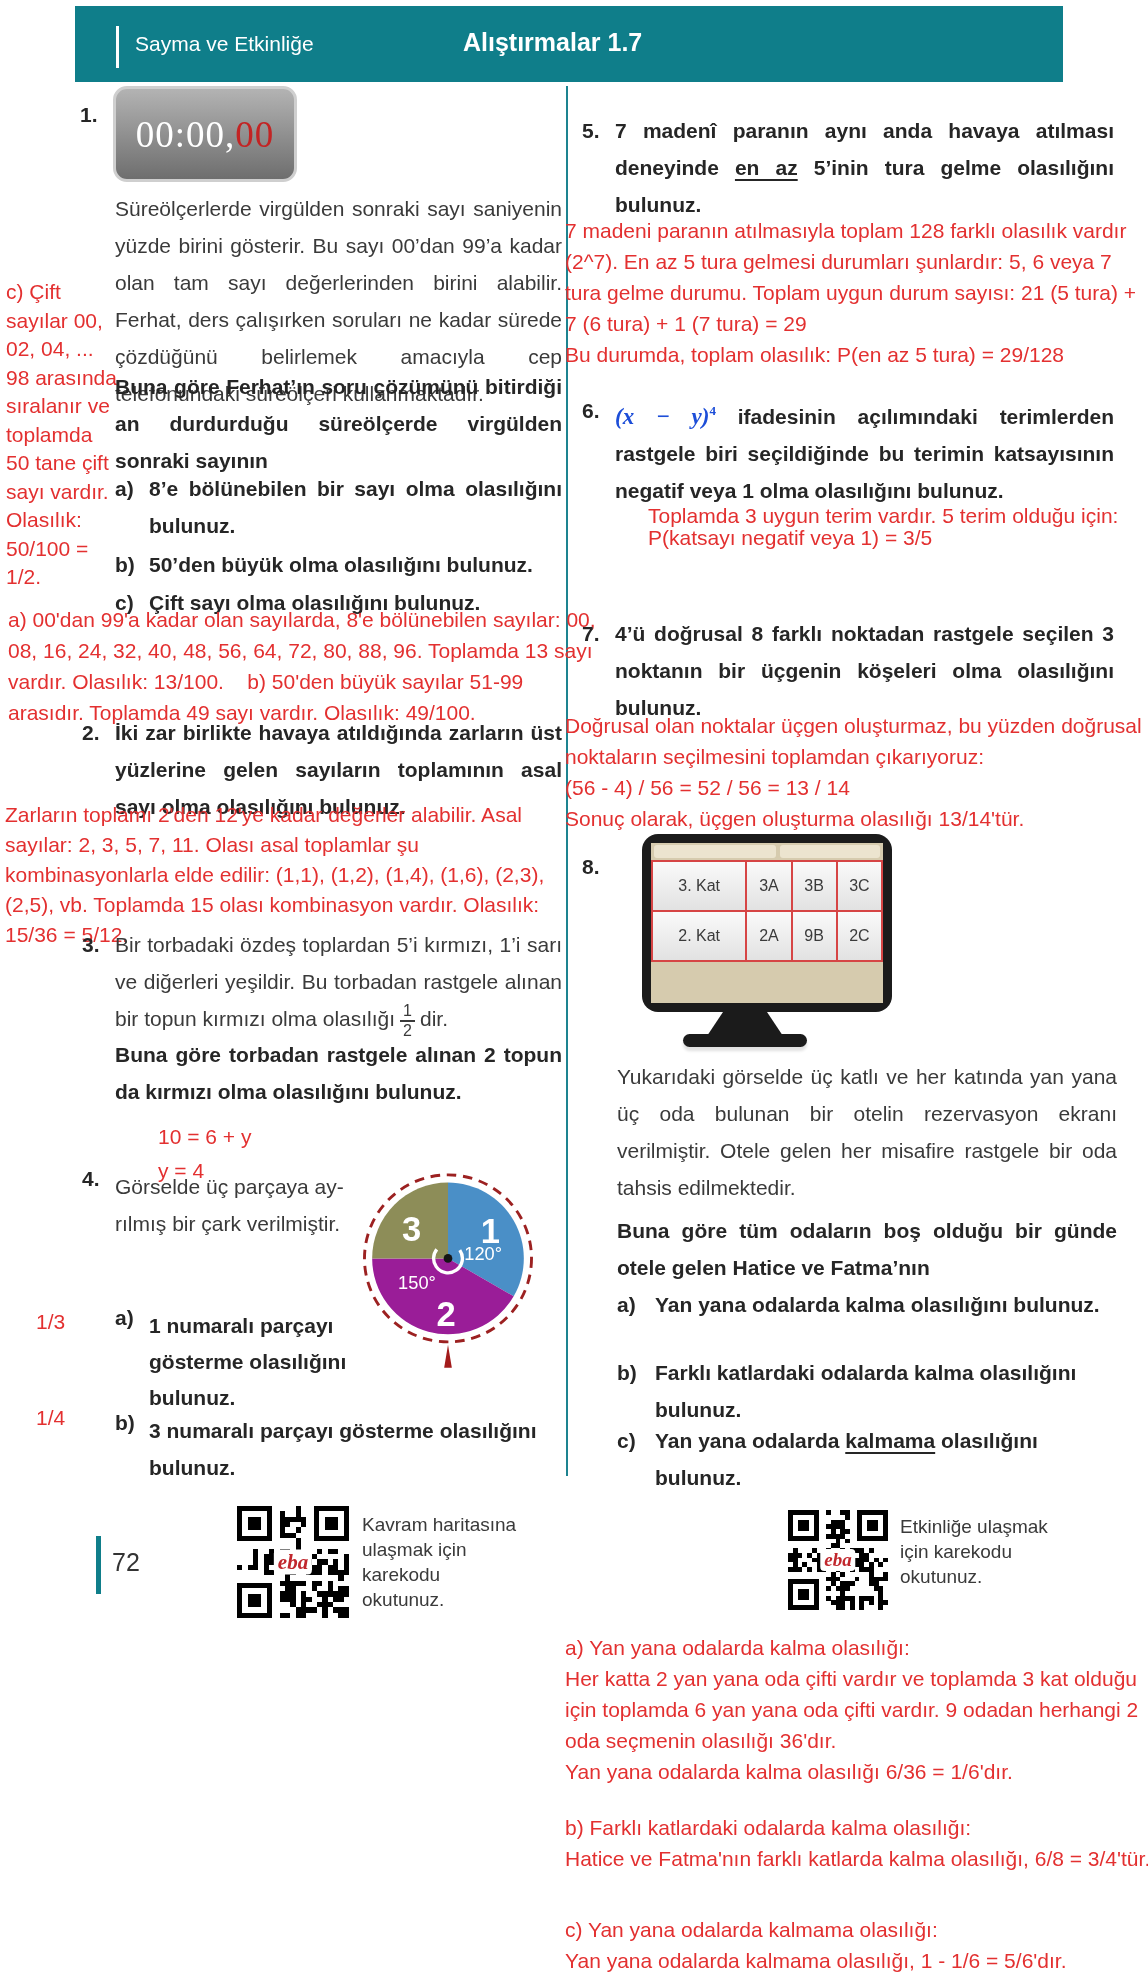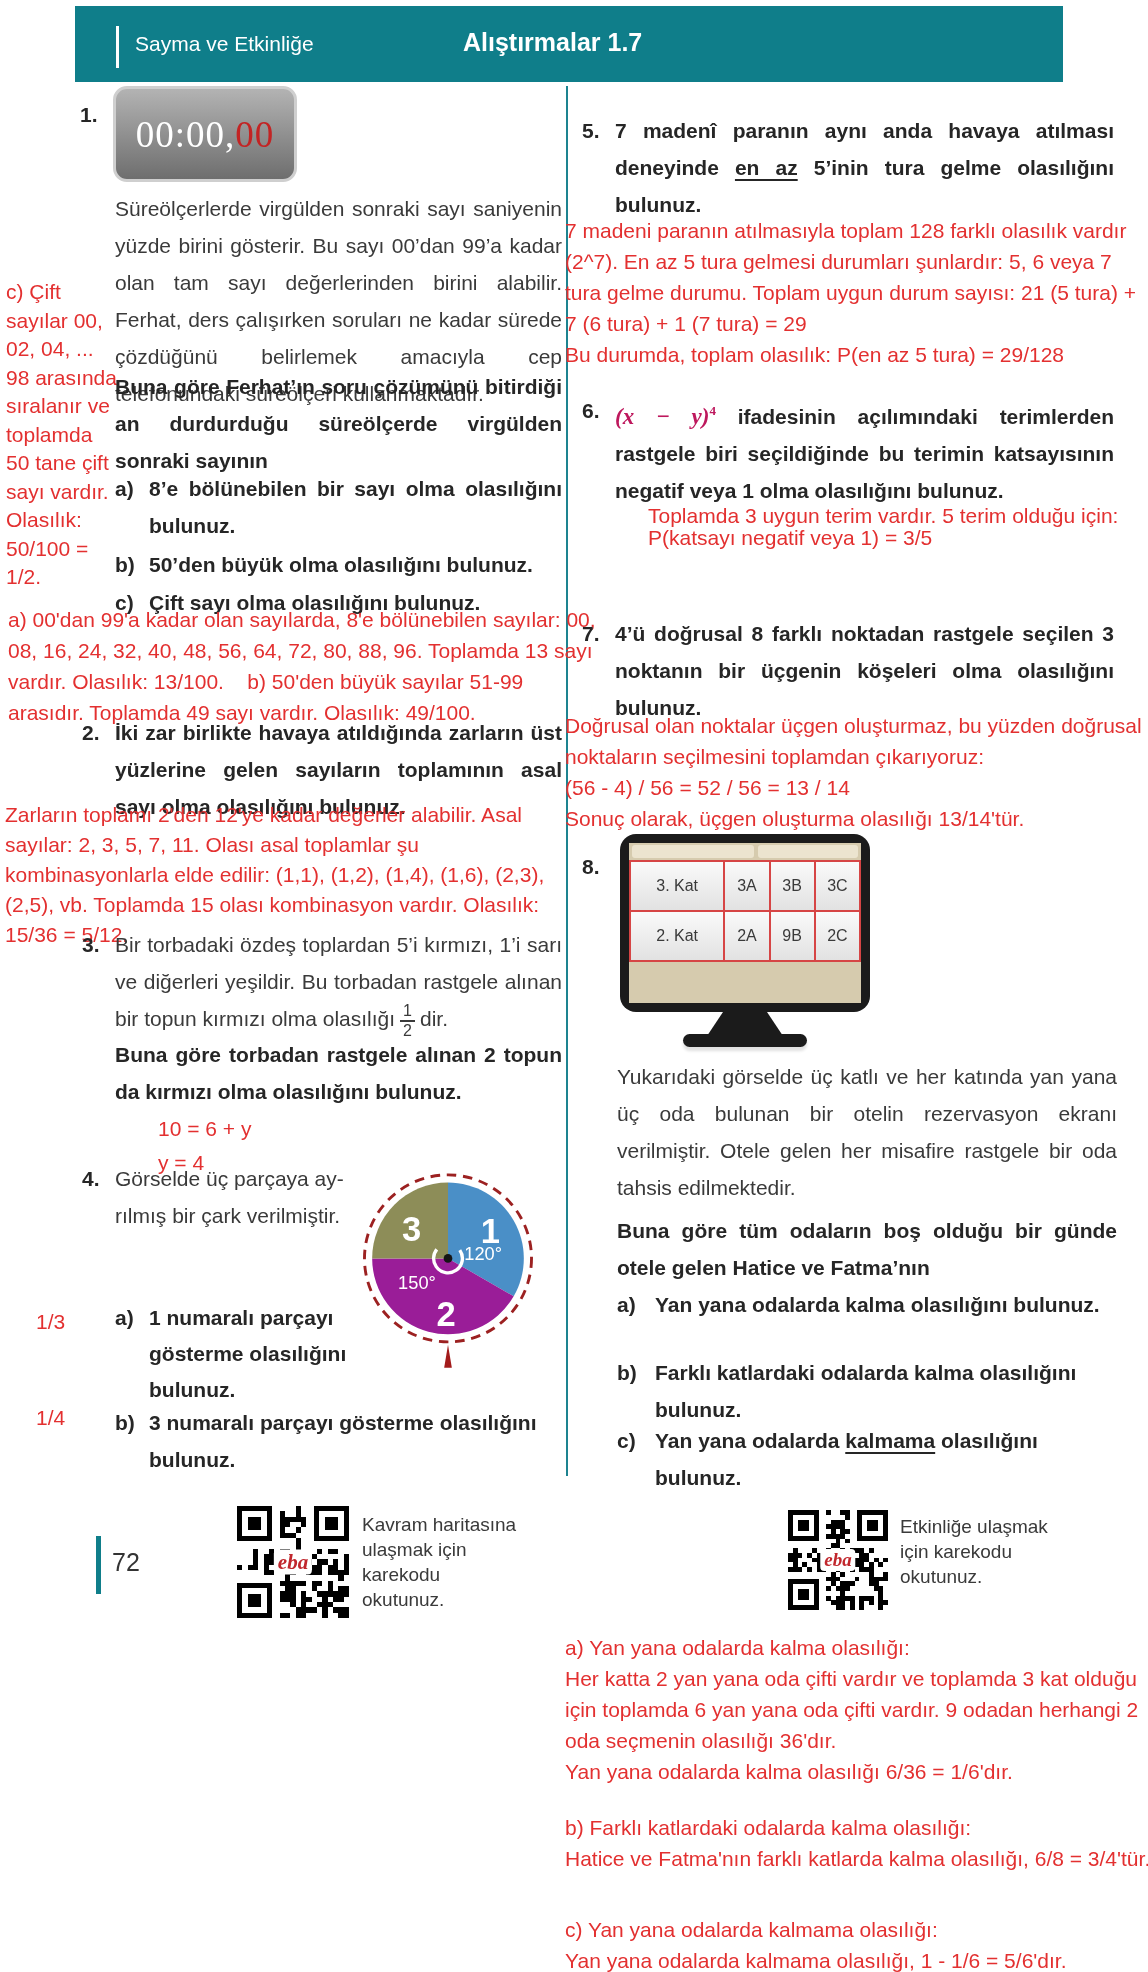--- a/index.html
+++ b/index.html
@@ -7,49 +7,49 @@
         font-family:"Liberation Sans",sans-serif;color:#3a3a3a;}
   
   .header-bar{position:absolute;left:75px;top:6px;width:988px;height:76px;background:#0f7e8a;}
   .header-rule{position:absolute;left:41px;top:20px;width:3px;height:42px;background:#ffffff;}
   .header-section{position:absolute;left:60px;top:26px;font-size:21px;color:#fff;}
   .header-title{position:absolute;left:388px;top:22px;font-size:25px;font-weight:bold;color:#fff;}
   
   .t{position:absolute;font-size:21px;line-height:37px;color:#3a3a3a;}
   .b{font-weight:bold;color:#262626;}
   .just{text-align:justify;}
-  .pre{white-space:pre-line;}
+  .pre{white-space:pre-line;margin-top:8px;}
   .flexr{display:flex;}
   .qnum{flex:none;width:33px;font-weight:bold;color:#262626;}
   .ltr{flex:none;width:34px;font-weight:bold;color:#262626;}
   .itx{flex:1;font-weight:bold;color:#262626;}
   .u{text-decoration:underline;text-decoration-thickness:2px;text-underline-offset:4px;}
   .red{position:absolute;color:#e33030;font-size:21px;line-height:31px;white-space:pre-wrap;}
   .red-margin{position:absolute;color:#e33030;font-size:21px;line-height:28.5px;white-space:pre-line;}
   .divider{position:absolute;left:566px;top:86px;width:2px;height:1390px;background:#1d8390;}
   
   .timer{position:absolute;left:113px;top:86px;width:178px;height:90px;border-radius:14px;
          background:linear-gradient(#b3b3b3,#6e6e6e);border:3px solid #cfcfcf;
          display:flex;align-items:center;justify-content:center;}
   .timer-text{font-family:"Liberation Serif",serif;font-size:37px;color:#fff;letter-spacing:1px;}
   .timer-red{color:#c32424;}
   
   .frac{display:inline-block;vertical-align:-10px;text-align:center;font-size:16px;line-height:1.15;margin:0 5px;color:#3a3a3a;}
   .fn{display:block;border-bottom:2px solid #3a3a3a;padding:0 3px;}
   .fd{display:block;}
-  .math{font-family:"Liberation Serif",serif;font-style:italic;font-weight:600;font-size:23px;color:#be185d;}
+  .math{font-family:"Liberation Serif",serif;font-style:italic;font-weight:600;font-size:23px;color:#1d4ed8;}
   .sup{font-size:13px;vertical-align:super;font-style:normal;}
   
   .wheel{position:absolute;left:352px;top:1162px;width:192px;height:212px;}
   .wheel text{fill:#fff;font-family:"Liberation Sans",sans-serif;}
   .wl{font-size:36px;font-weight:bold;text-anchor:middle;}
   .wa{font-size:19px;}
   
   .monitor{position:absolute;left:620px;top:834px;width:250px;}
-  .monitor-frame{background:#1b1b1b;border-radius:16px;padding:9px;width:232px;}
+  .monitor-frame{background:#1b1b1b;border-radius:16px;padding:9px;width:232px;margin-left:22px;}
   .monitor-screen{background:#d6cbae;height:160px;padding:0;}
   .screen-topbar{height:13px;display:flex;gap:4px;padding:2px 3px;}
   .bar-seg{flex:11;background:#ece4cf;border-radius:3px;}
   .bar-seg.seg2{flex:9;}
   .room-table{width:100%;border-collapse:collapse;table-layout:fixed;}
   .room-table td{border:2px solid #d64545;background:linear-gradient(#fafafa,#e2e2e2);
                  text-align:center;font-size:16px;color:#3a3a3a;height:46px;}
   .room-table col.c0{width:41%;}
   .monitor-stand{margin:0 auto;width:44px;height:0;border-bottom:24px solid #1b1b1b;
                  border-left:16px solid transparent;border-right:16px solid transparent;}

